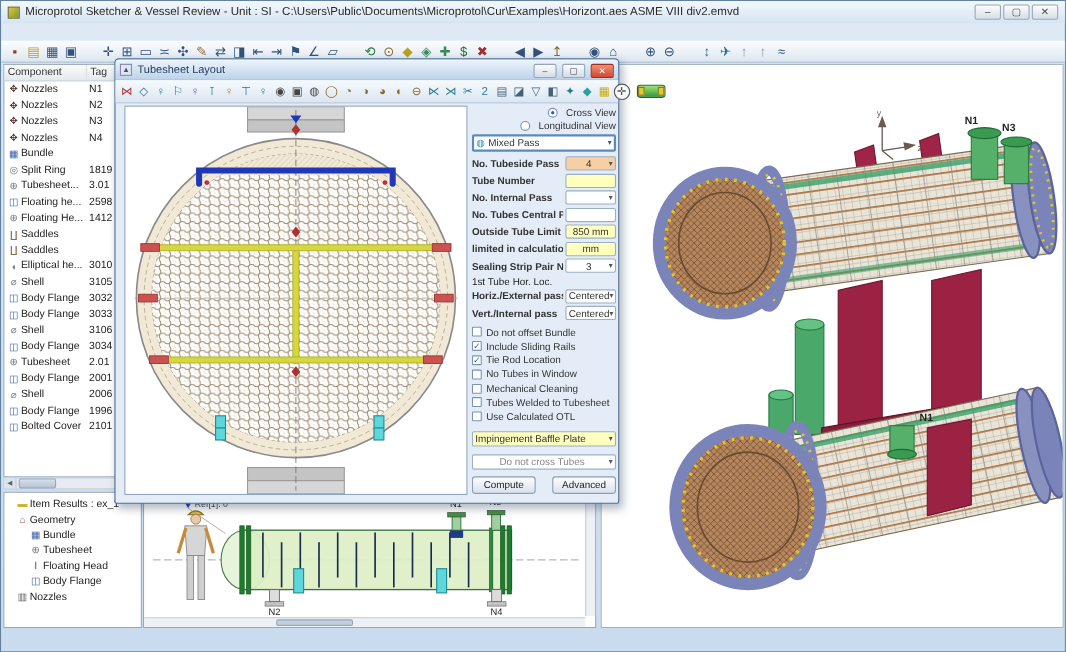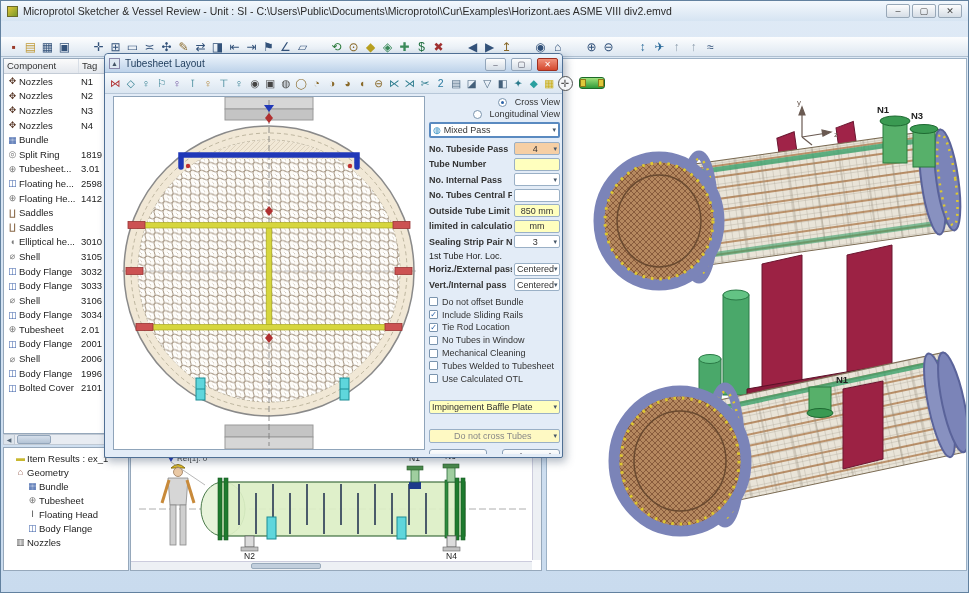--- a/index.html
+++ b/index.html
@@ -83,26 +83,26 @@
   .vessel-ico:before, .vessel-ico:after { content:""; position:absolute; top:1px; bottom:1px; width:4px; background:#e0c83a; border:1px solid #8a7a1a; }
   .vessel-ico:before { left:0; } .vessel-ico:after { right:0; }
   .ts-drawing { position:absolute; left:8px; top:42px; width:312px; height:354px; background:#fff; border:1px solid #8fa4ba; }
 
   
   .opt-panel { position:absolute; left:324px; top:42px; width:131px; bottom:3px; font-size:9px; color:#333; overflow:hidden; }
   .radio-row { display:flex; align-items:center; gap:8px; height:12px;justify-content:flex-end; }
   .radio { width:9px; height:9px; border:1px solid #7a94ae; border-radius:50%; background:#fff; position:relative; }
   .radio.sel:after { content:""; position:absolute; left:2px; top:2px; width:3px; height:3px; border-radius:50%; background:#2a62a8; }
   .combo { display:flex; align-items:center; background:#fff; border:1px solid #9ab0c6; border-radius:2px; height:14px; padding:0 2px; }
-  .combo.full { margin-top:15px;align-items:center; }
+  .combo.full { margin-top:7px;align-items:center; }
   .combo.hl { border:2px solid #5a8ac0; height:16px; margin:2px 0 3px 0; }
   .combo .cval { flex:1; overflow:hidden; white-space:nowrap; }
   .combo .arr { color:#456; font-size:7px; }
   .combo.yellowbg { background:#ffffbe; }
-  .combo.graybg { background:#fef9c3; color:#888;padding-left:24px; }
+  .combo.graybg { background:#ffffff; color:#888;padding-left:24px; }
   .globe { color:#2a8ac0; margin-right:3px; font-size:9px; }
   .frow { display:flex; align-items:center; height:15.5px; gap:2px; }
   .flabel { flex:1; white-space:nowrap; overflow:hidden;font-weight:bold; }
   .fctl { width:46px; height:13px; background:#fff; border:1px solid #9ab0c6; border-radius:2px; display:flex; align-items:center; padding:0 2px; }
   .fctl .fval { flex:1; font-style:normal; text-align:center; }
   .fctl .farr { font-style:normal; font-size:7px; color:#456; }
   .fctl.orange { background:#f6cfa4; }
   .fctl.yellow { background:#ffffbe; }
   .heading { height:11px; margin-top:1px; color:#222; }
   .crow { display:flex; align-items:center; gap:4px; height:12.8px; }

